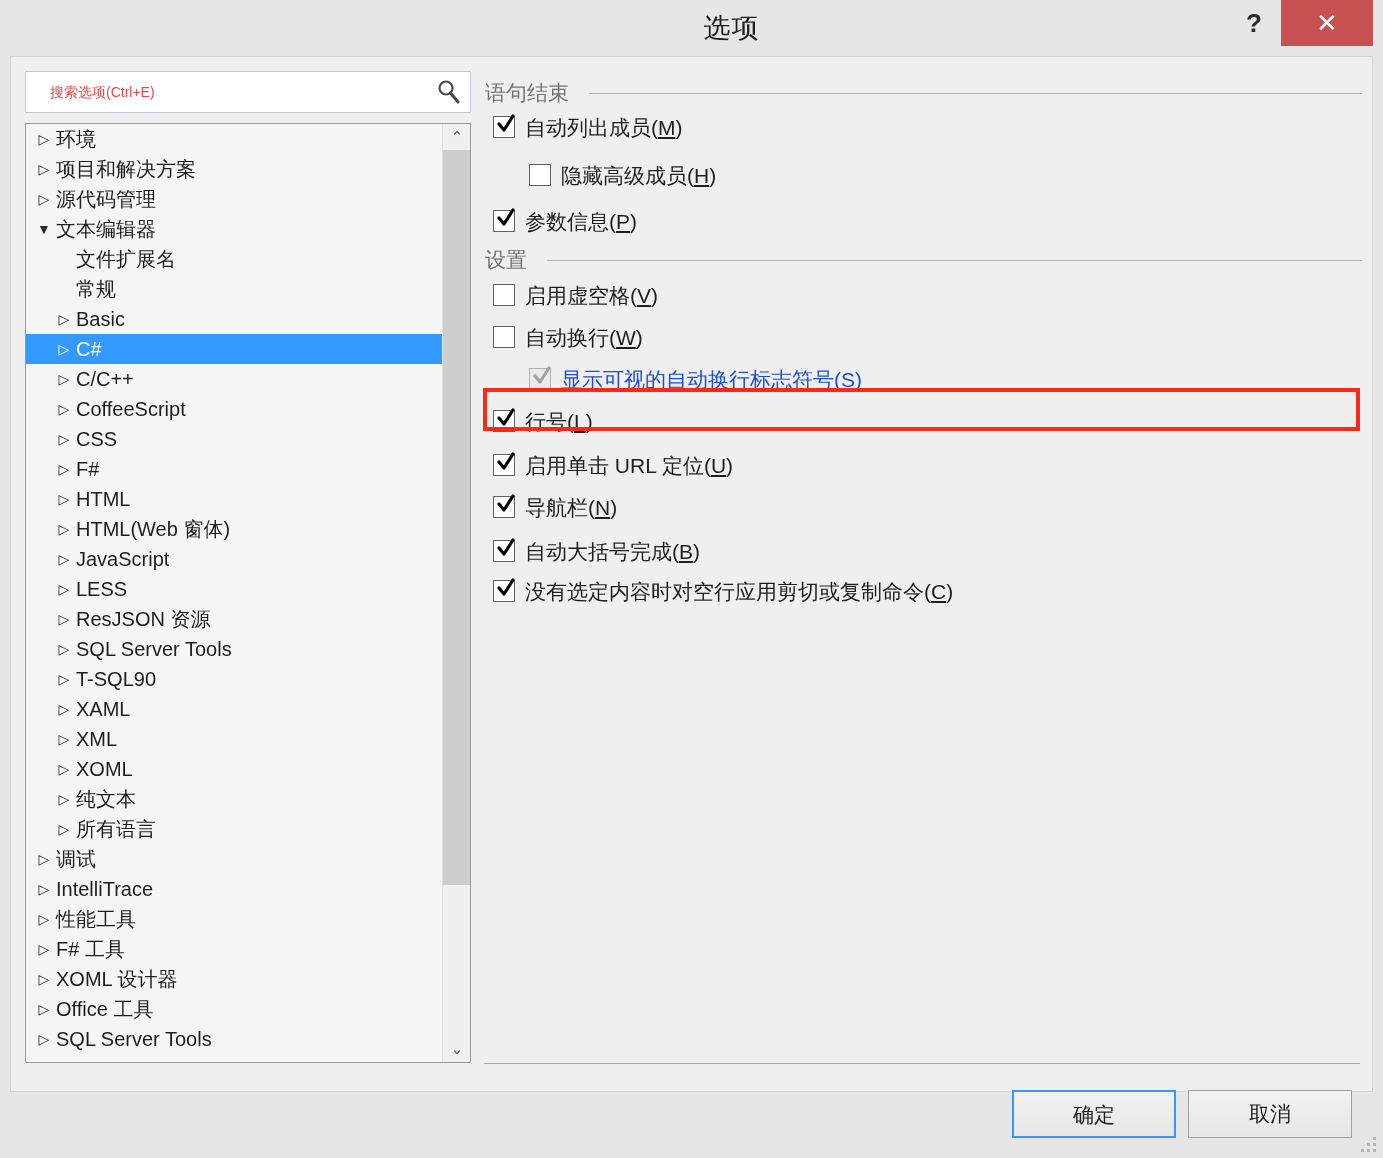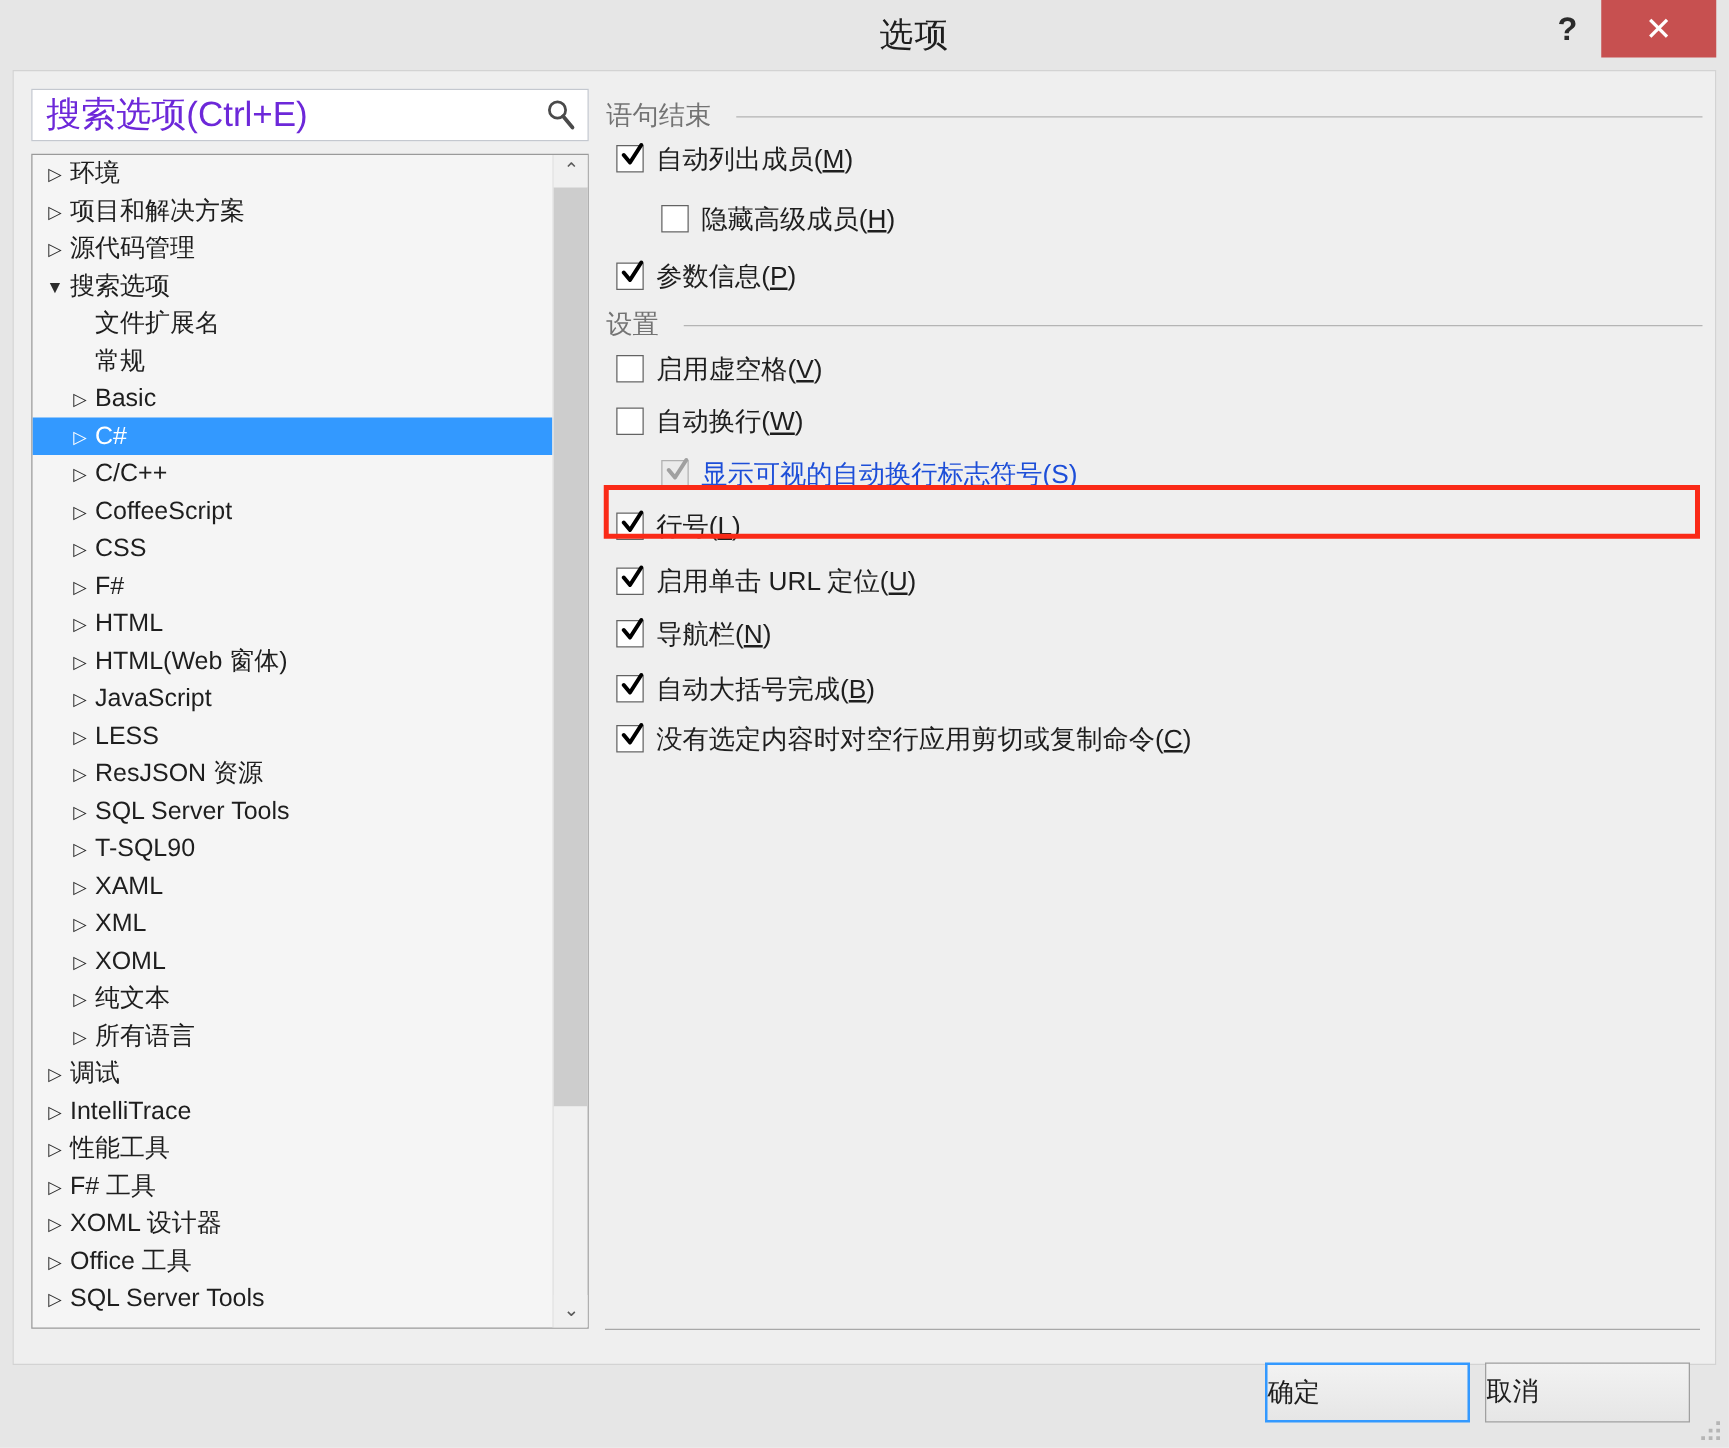--- a/index.html
+++ b/index.html
@@ -72,24 +72,24 @@
   .search-box {
     position: absolute;
     left: 14px; top: 14px;
     width: 446px; height: 42px;
     background: #ffffff;
     border: 1px solid #c4c8cf;
     box-sizing: border-box;
   }
   .search-input-text {
     position: absolute;
-    left: 11px; top: 0;
+    left: 24px; top: 0;
     line-height: 40px;
-    font-size: 28px;
-    color: #6d28d9;
+    font-size: 14px;
+    color: #ef4444;
     white-space: nowrap;
   }
   .search-icon {
     position: absolute;
     right: 8px; top: 7px;
     width: 26px; height: 26px;
   }
 
   
   .tree-panel {
@@ -258,21 +258,21 @@
 
   
   .btn {
     position: absolute;
     height: 48px;
     background: linear-gradient(to bottom, #f2f2f2 0%, #e6e6e6 100%);
     border: 1px solid #a0a0a0;
     box-sizing: border-box;
     font-size: 21px;
     line-height: 46px;
-    text-align: left;
+    text-align: center;
     color: #1e1e1e;
     cursor: default;
   }
   .btn.primary { border: 2px solid #3399ff; }
   #ok-button { left: 1012px; top: 1090px; width: 164px; }
   #cancel-button { left: 1188px; top: 1090px; width: 164px; }
 
   
   .grip {
     position: absolute;
@@ -314,21 +314,21 @@
         <div class="tree-item lvl0">
           <span class="tw-arrow">▷</span>
           <span class="tw-label">项目和解决方案</span>
         </div>
         <div class="tree-item lvl0">
           <span class="tw-arrow">▷</span>
           <span class="tw-label">源代码管理</span>
         </div>
         <div class="tree-item lvl0">
           <span class="tw-arrow">▼</span>
-          <span class="tw-label">搜索选项</span>
+          <span class="tw-label">文本编辑器</span>
         </div>
         <div class="tree-item lvl1n">
           <span class="tw-label">文件扩展名</span>
         </div>
         <div class="tree-item lvl1n">
           <span class="tw-label">常规</span>
         </div>
         <div class="tree-item lvl1">
           <span class="tw-arrow">▷</span>
           <span class="tw-label">Basic</span>

